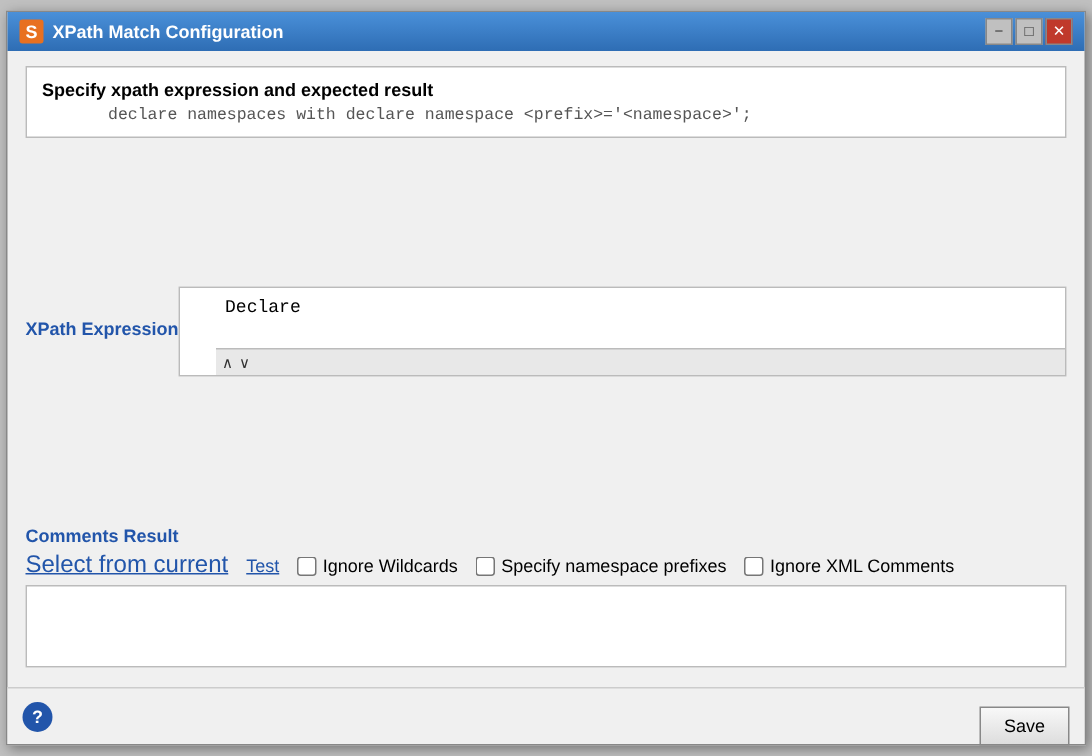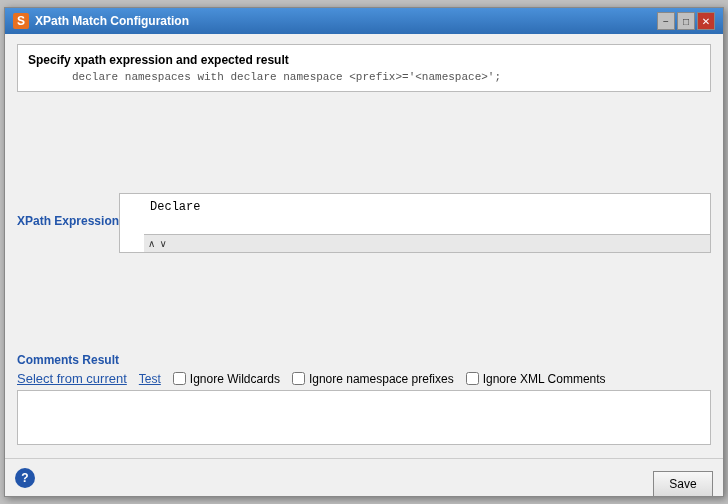--- a/index.html
+++ b/index.html
@@ -178,21 +178,21 @@
       margin-bottom: 4px;
       flex-wrap: wrap;
     }
 
     .link-button {
       color: #2255aa;
       text-decoration: underline;
       cursor: pointer;
       background: none;
       border: none;
-      font-size: 13px;
+      font-size: 16px;
     }
 
     .test-button {
       color: #2255aa;
       text-decoration: underline;
       cursor: pointer;
       background: none;
       border: none;
       font-size: 12px;
     }
@@ -305,21 +305,21 @@
       <div class="section-header">Comments Result</div>
       <div class="expected-controls">
         <button class="link-button">Select from current</button>
         <button class="test-button">Test</button>
         <div class="checkbox-group">
           <input type="checkbox" style="">
           <label>Ignore Wildcards</label>
         </div>
         <div class="checkbox-group">
           <input type="checkbox" style="">
-          <label>Ignore namespace prefixes</label>
+          <label>Specify namespace prefixes</label>
         </div>
         <div class="checkbox-group">
           <input type="checkbox" style="">
           <label>Ignore XML Comments</label>
         </div>
       </div>
       <textarea class="expected-textarea" style=""></textarea>
     </div>
   </div>
 

